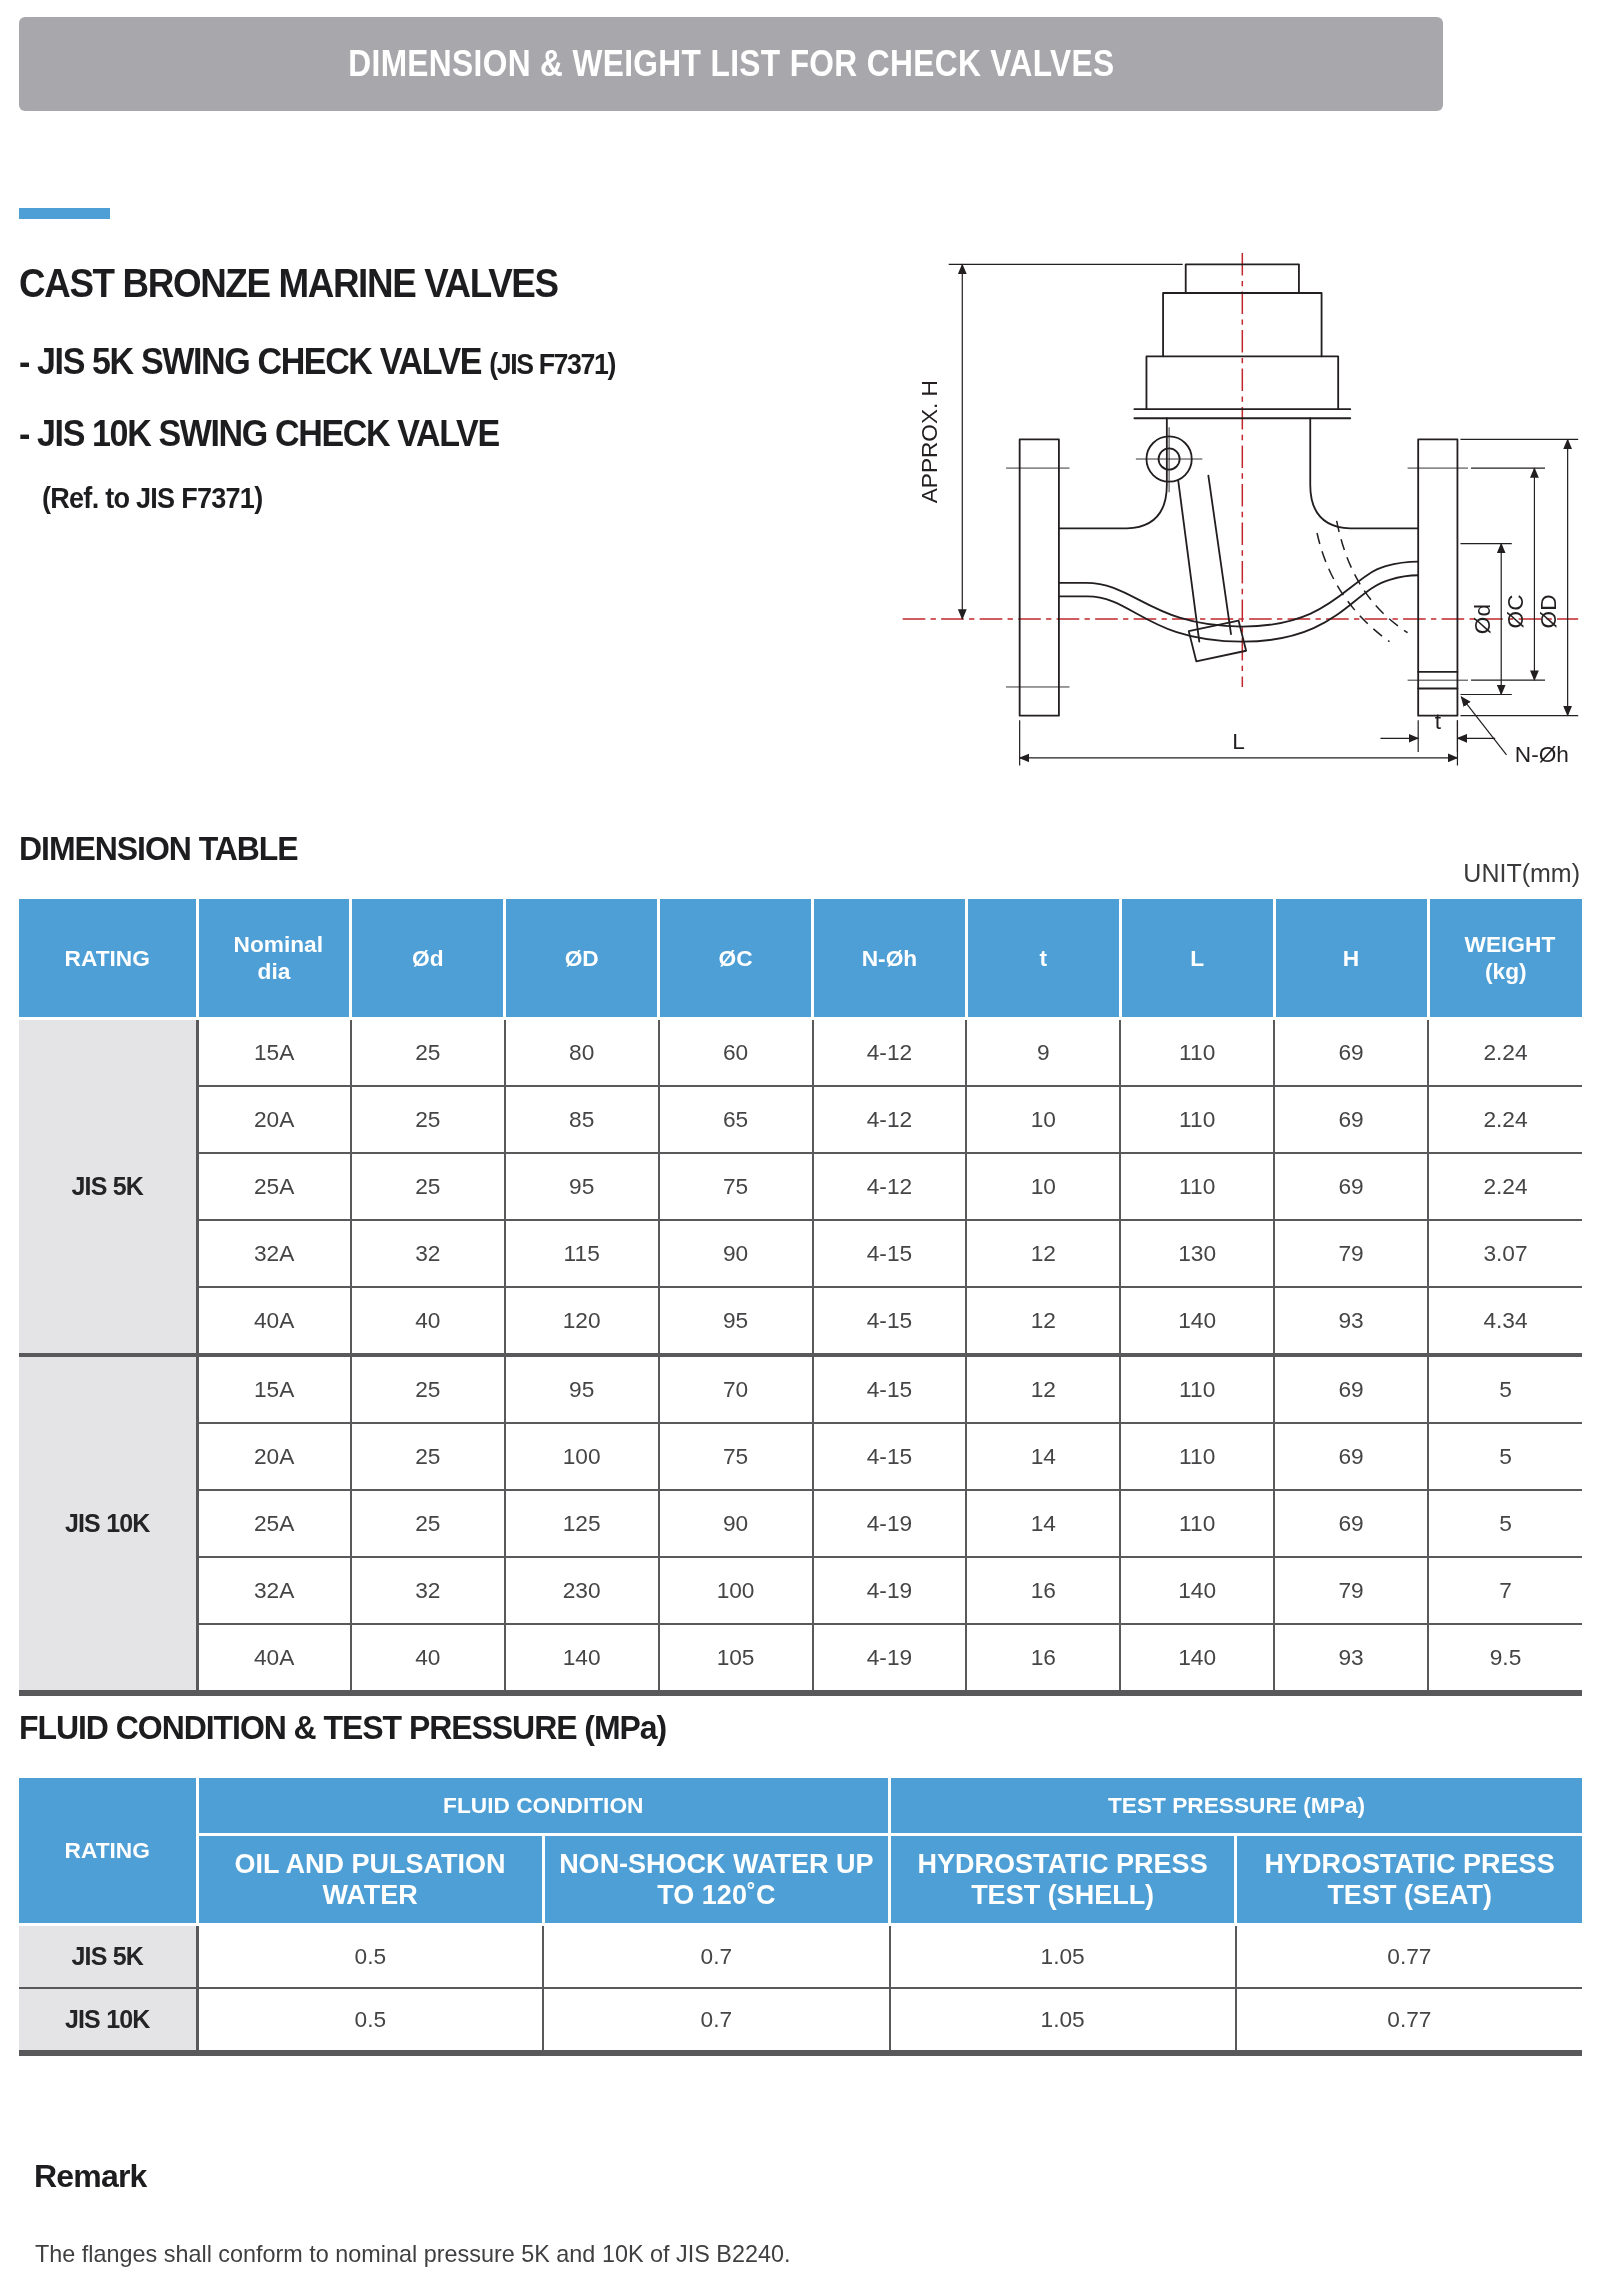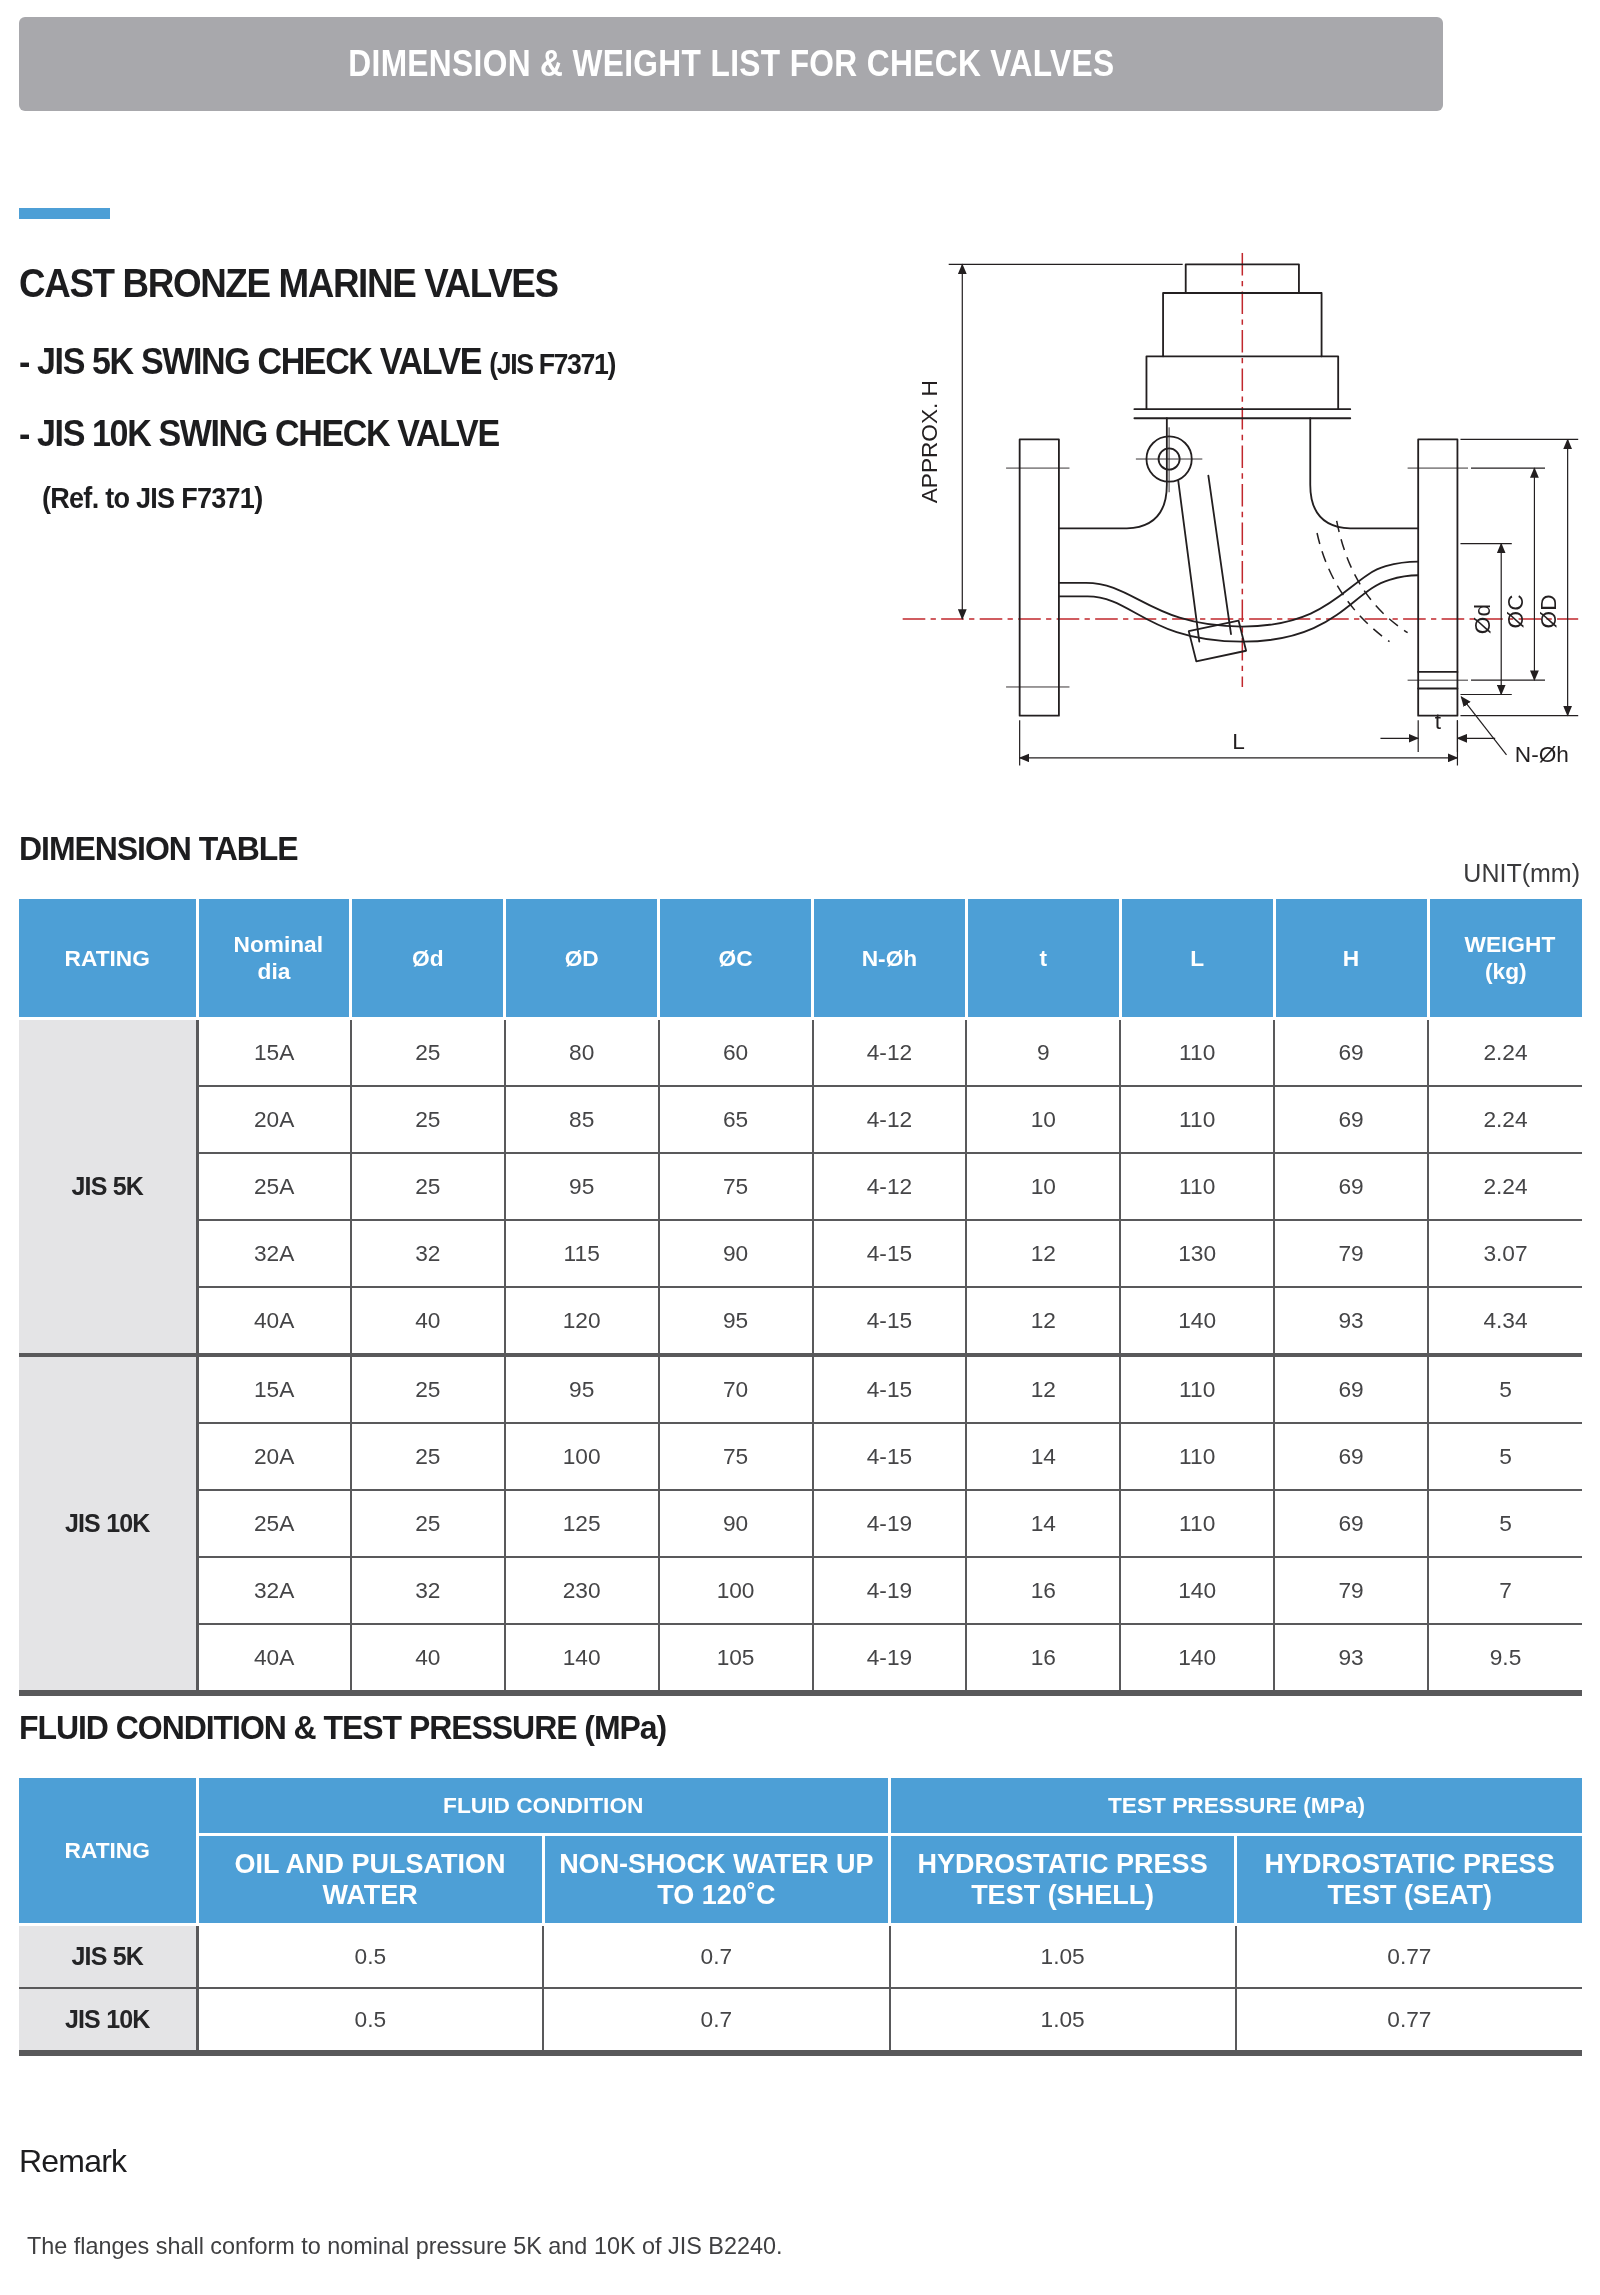--- a/index.html
+++ b/index.html
@@ -70,24 +70,24 @@
   td.rating {
     background:#e4e4e6; font-weight:700; font-size:25px; color:#242426;
     border-right:3.8px solid #59595b; letter-spacing:-0.8px;
   }
   .t2 tr.h1 th { height:53px; font-size:22.7px; }
   .t2 tr.h2 th { height:87px; font-size:27px; padding:0 6px; }
   .t2 th.rating-h { font-size:22.7px; }
   .t2 tbody td { height:59px; }
   
   .remark-title {
-    position:absolute; left:19px; top:2143px; margin:0; font-size:32px; font-weight:400;
+    position:absolute; left:19px; top:2143px; margin:15px; font-size:32px; font-weight:700;
     letter-spacing:-0.8px; color:#1d1d1f;
   }
-  .remark-text { position:absolute; left:19px; top:2225px; margin:8px; font-size:23.4px; color:#3f3f41; }
+  .remark-text { position:absolute; left:19px; top:2225px; margin:16px; font-size:23.4px; color:#3f3f41; }
 </style>
 </head>
 <body>
 
 <div class="page">
 
   <div class="banner">
     <span>DIMENSION &amp; WEIGHT LIST FOR CHECK VALVES</span>
   </div>
 

